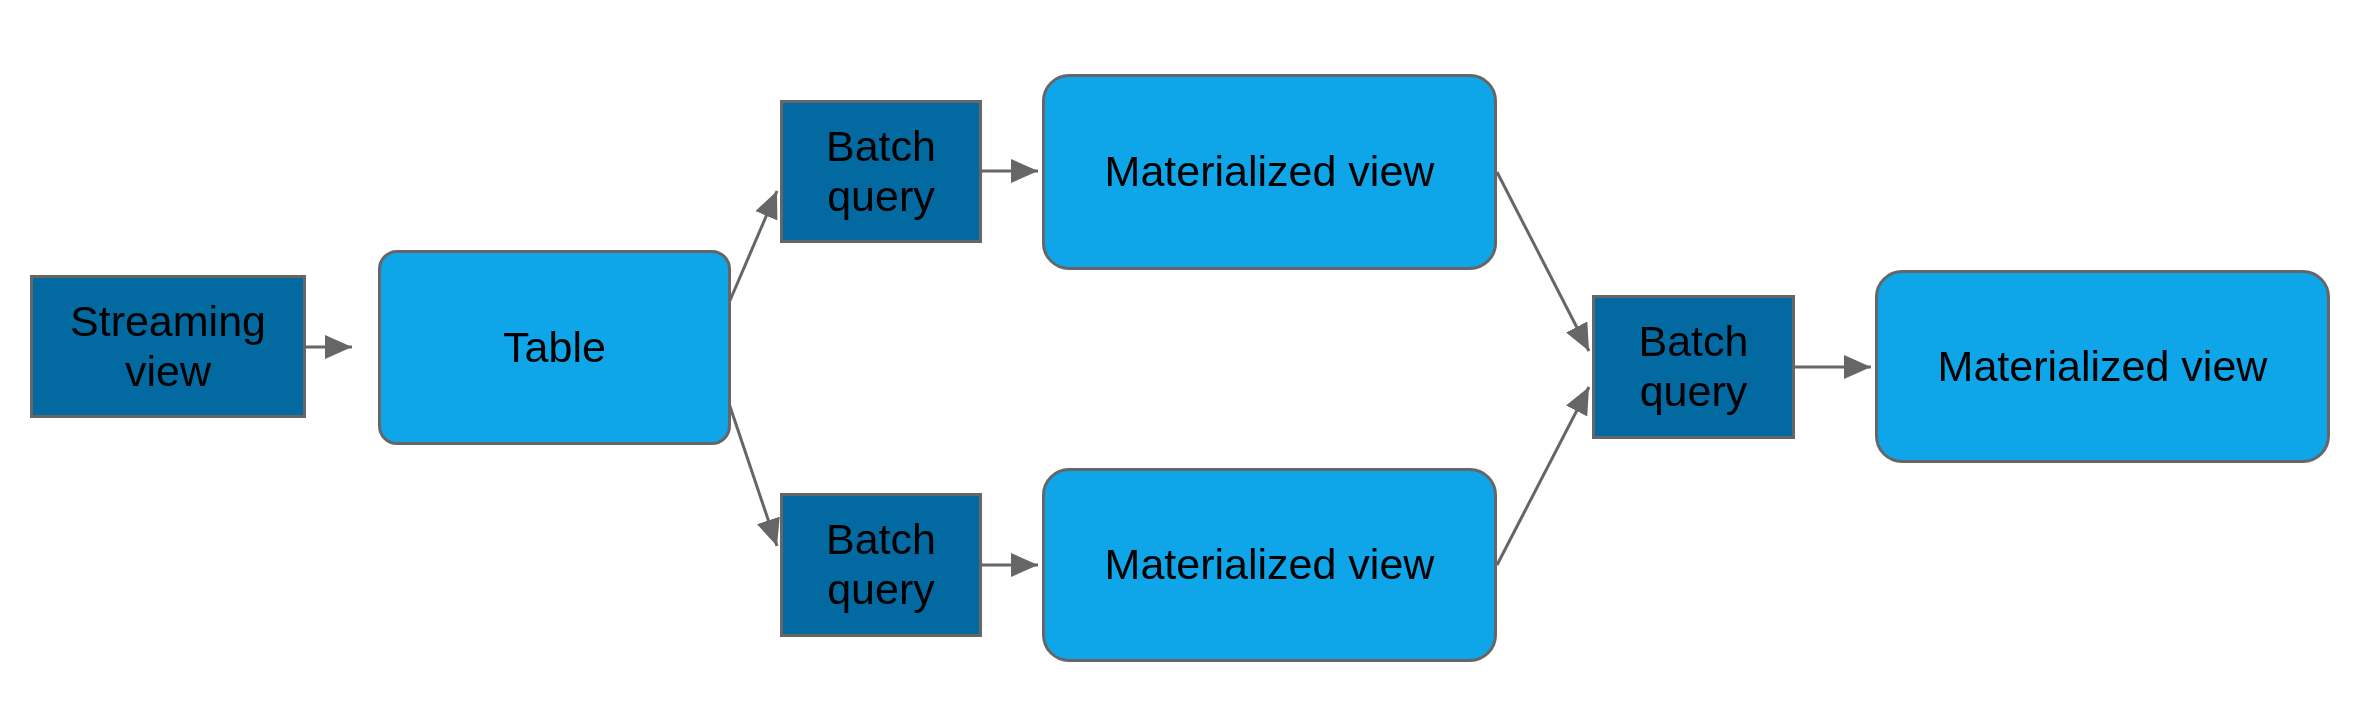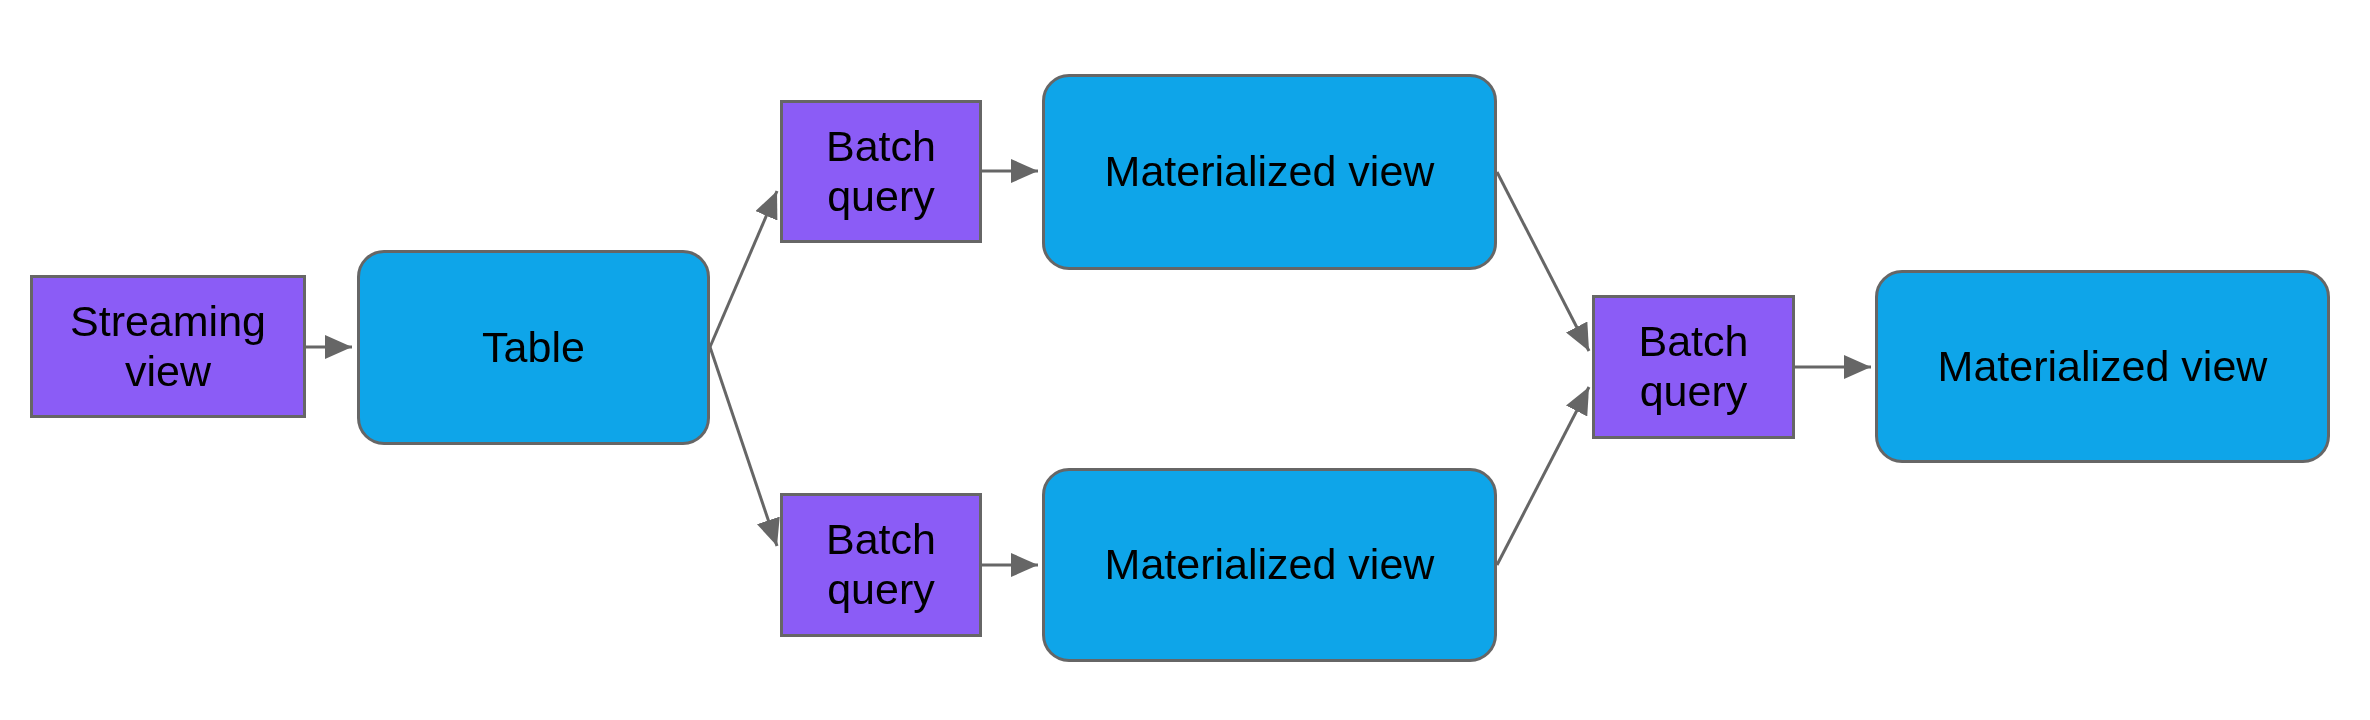--- a/index.html
+++ b/index.html
@@ -22,21 +22,21 @@
     align-items: center;
     justify-content: center;
     text-align: center;
     box-sizing: border-box;
     border: 3px solid #666666;
     color: #000000;
     font-size: 43px;
     line-height: 1.16;
   }
   .node-query {
-    background: #8b5cf6;
+    background: #0369a1;
   }
   .node-view {
     background: #0ea5e9;
     border-radius: 27px;
   }
   .node-label {
     display: block;
     padding: 0 10px;
   }
 </style>
@@ -60,21 +60,21 @@
       <line x1="1497" y1="172" x2="1589" y2="351" marker-end="url(#arrowhead)"></line>
       <line x1="1497" y1="565" x2="1589" y2="387" marker-end="url(#arrowhead)"></line>
       <line x1="1795" y1="367" x2="1871" y2="367" marker-end="url(#arrowhead)"></line>
     </g>
   </svg>
 
   <div class="node node-query" style="left:30px;   top:275px; width:276px; height:143px;">
     <span class="node-label">Streaming view</span>
   </div>
 
-  <div class="node node-view" style="left:357px;  top:250px; width:353px; height:195px;">
+  <div class="node node-view" style="left:378px;  top:250px; width:353px; height:195px;border-radius:19px;">
     <span class="node-label">Table</span>
   </div>
 
   <div class="node node-query" style="left:780px;  top:100px; width:202px; height:143px;">
     <span class="node-label">Batch query</span>
   </div>
 
   <div class="node node-view" style="left:1042px; top:74px;  width:455px; height:196px;">
     <span class="node-label">Materialized view</span>
   </div>

